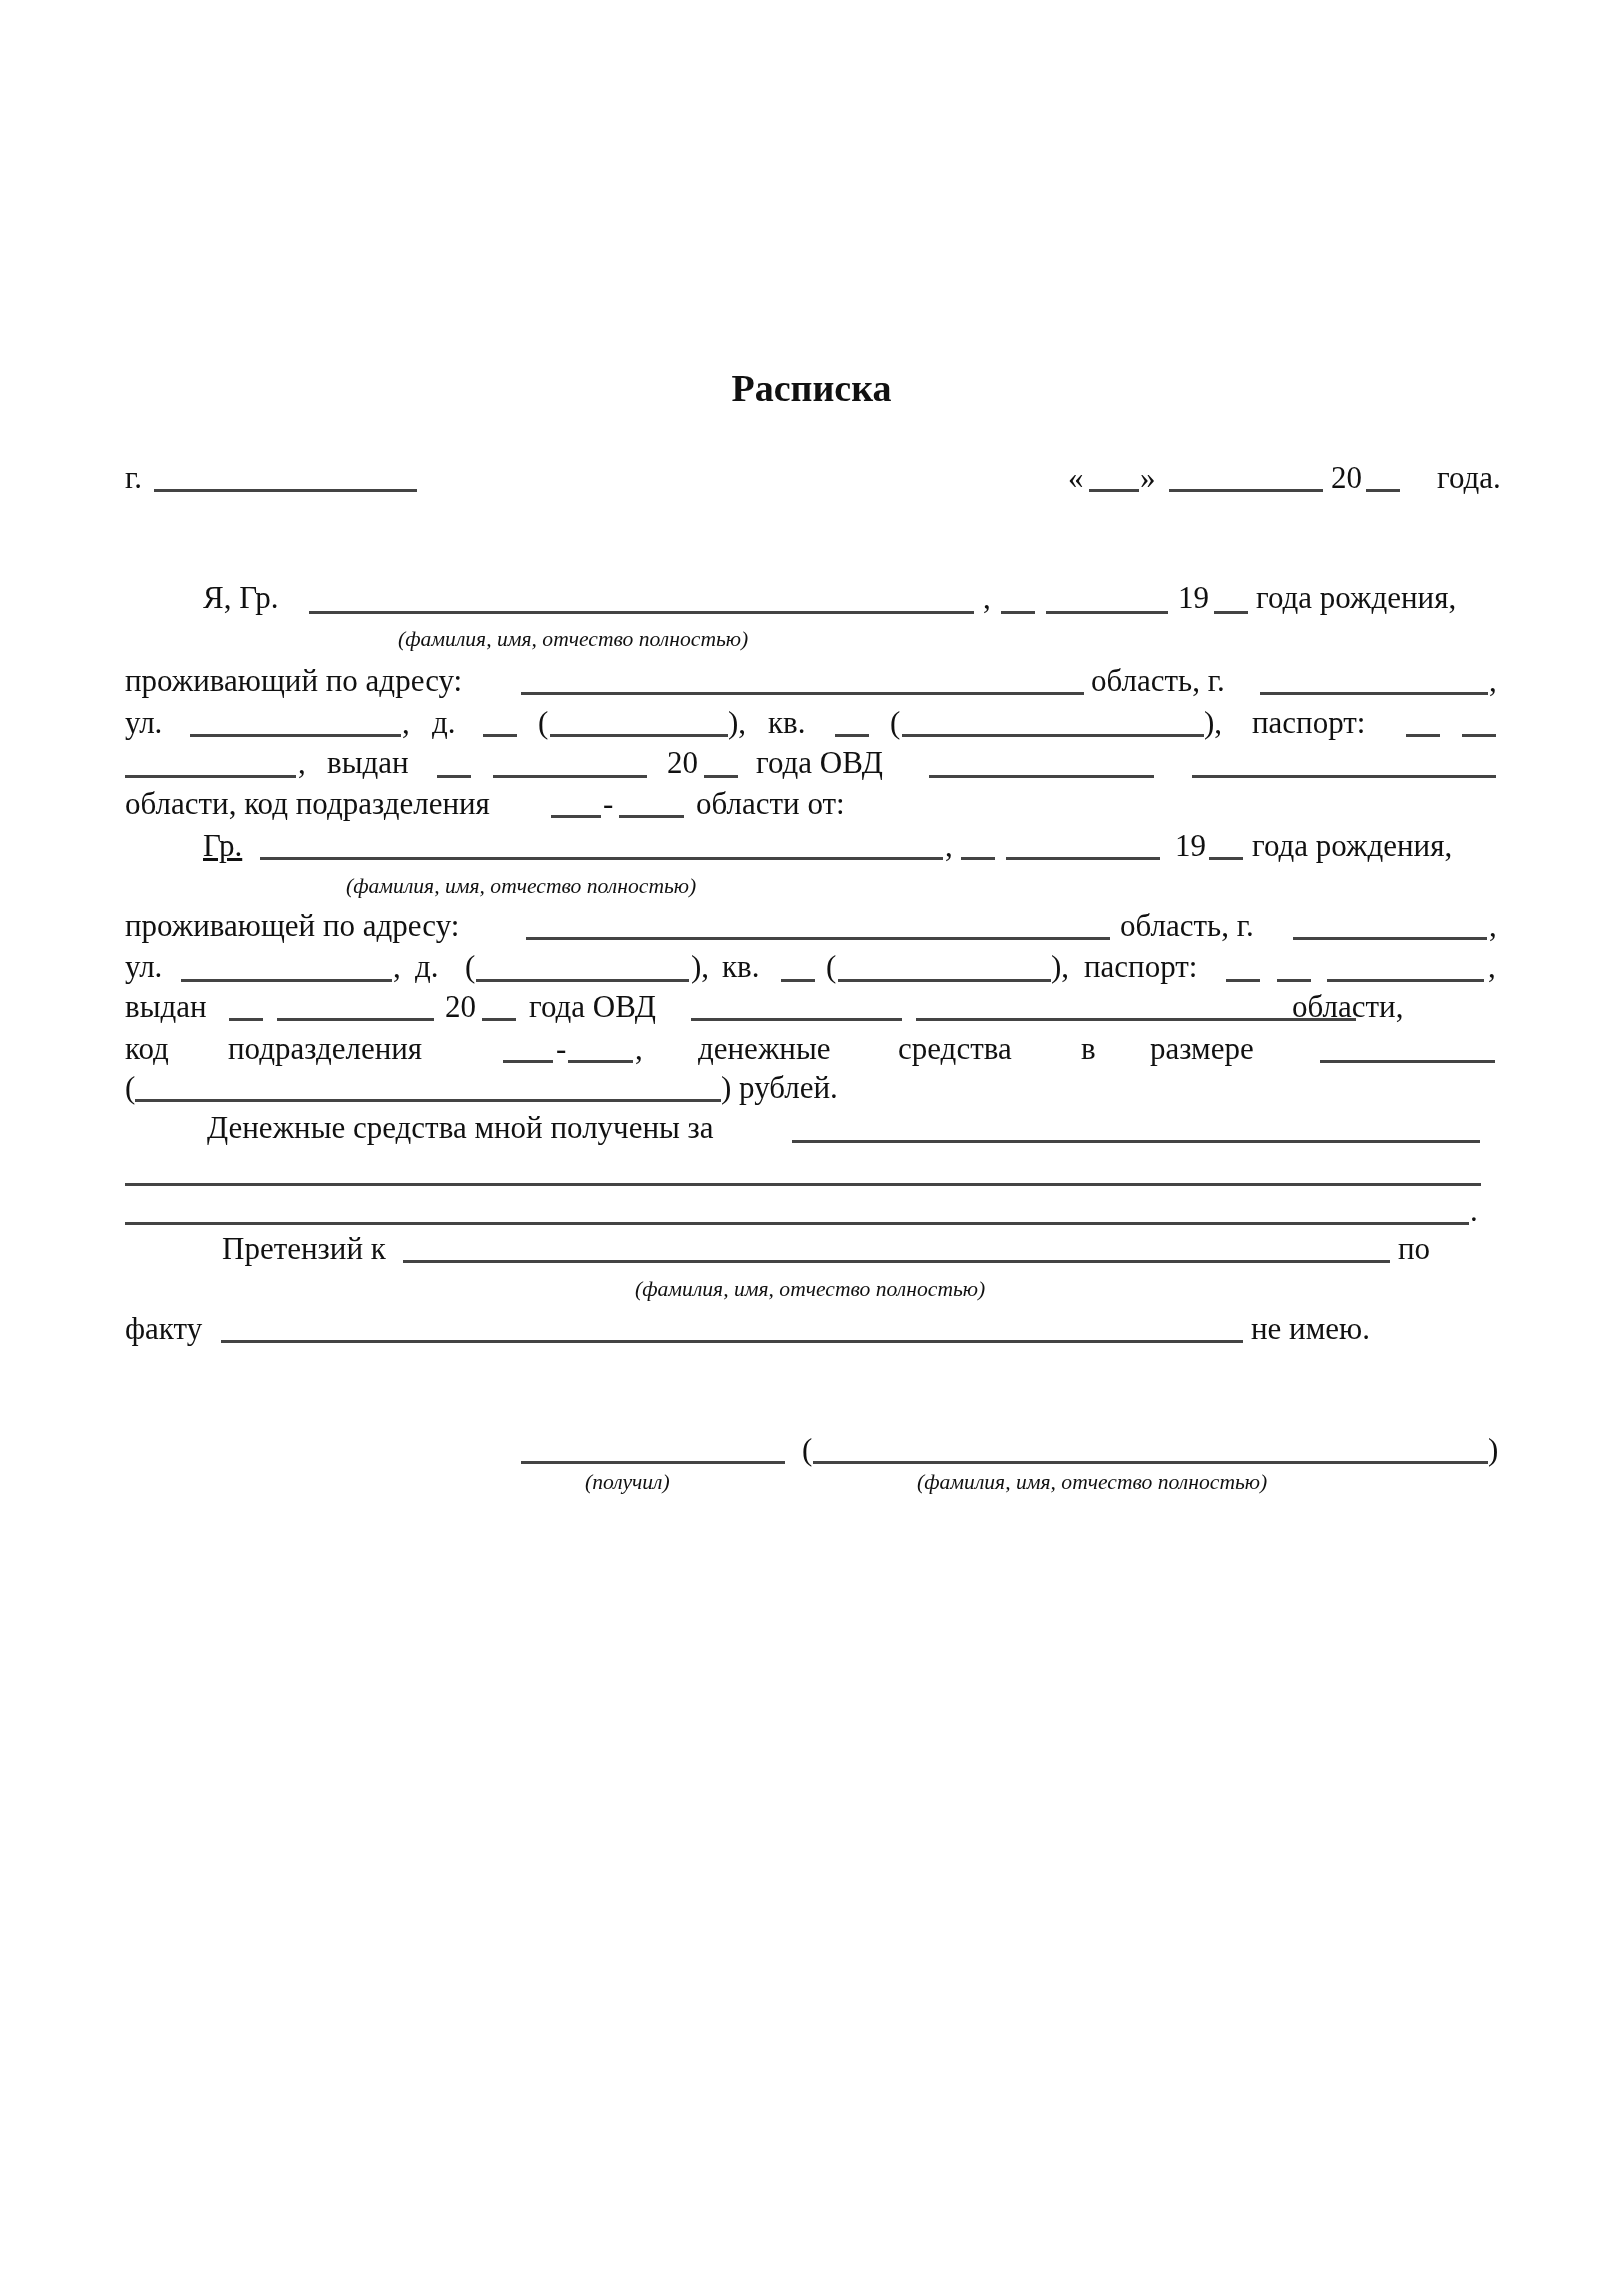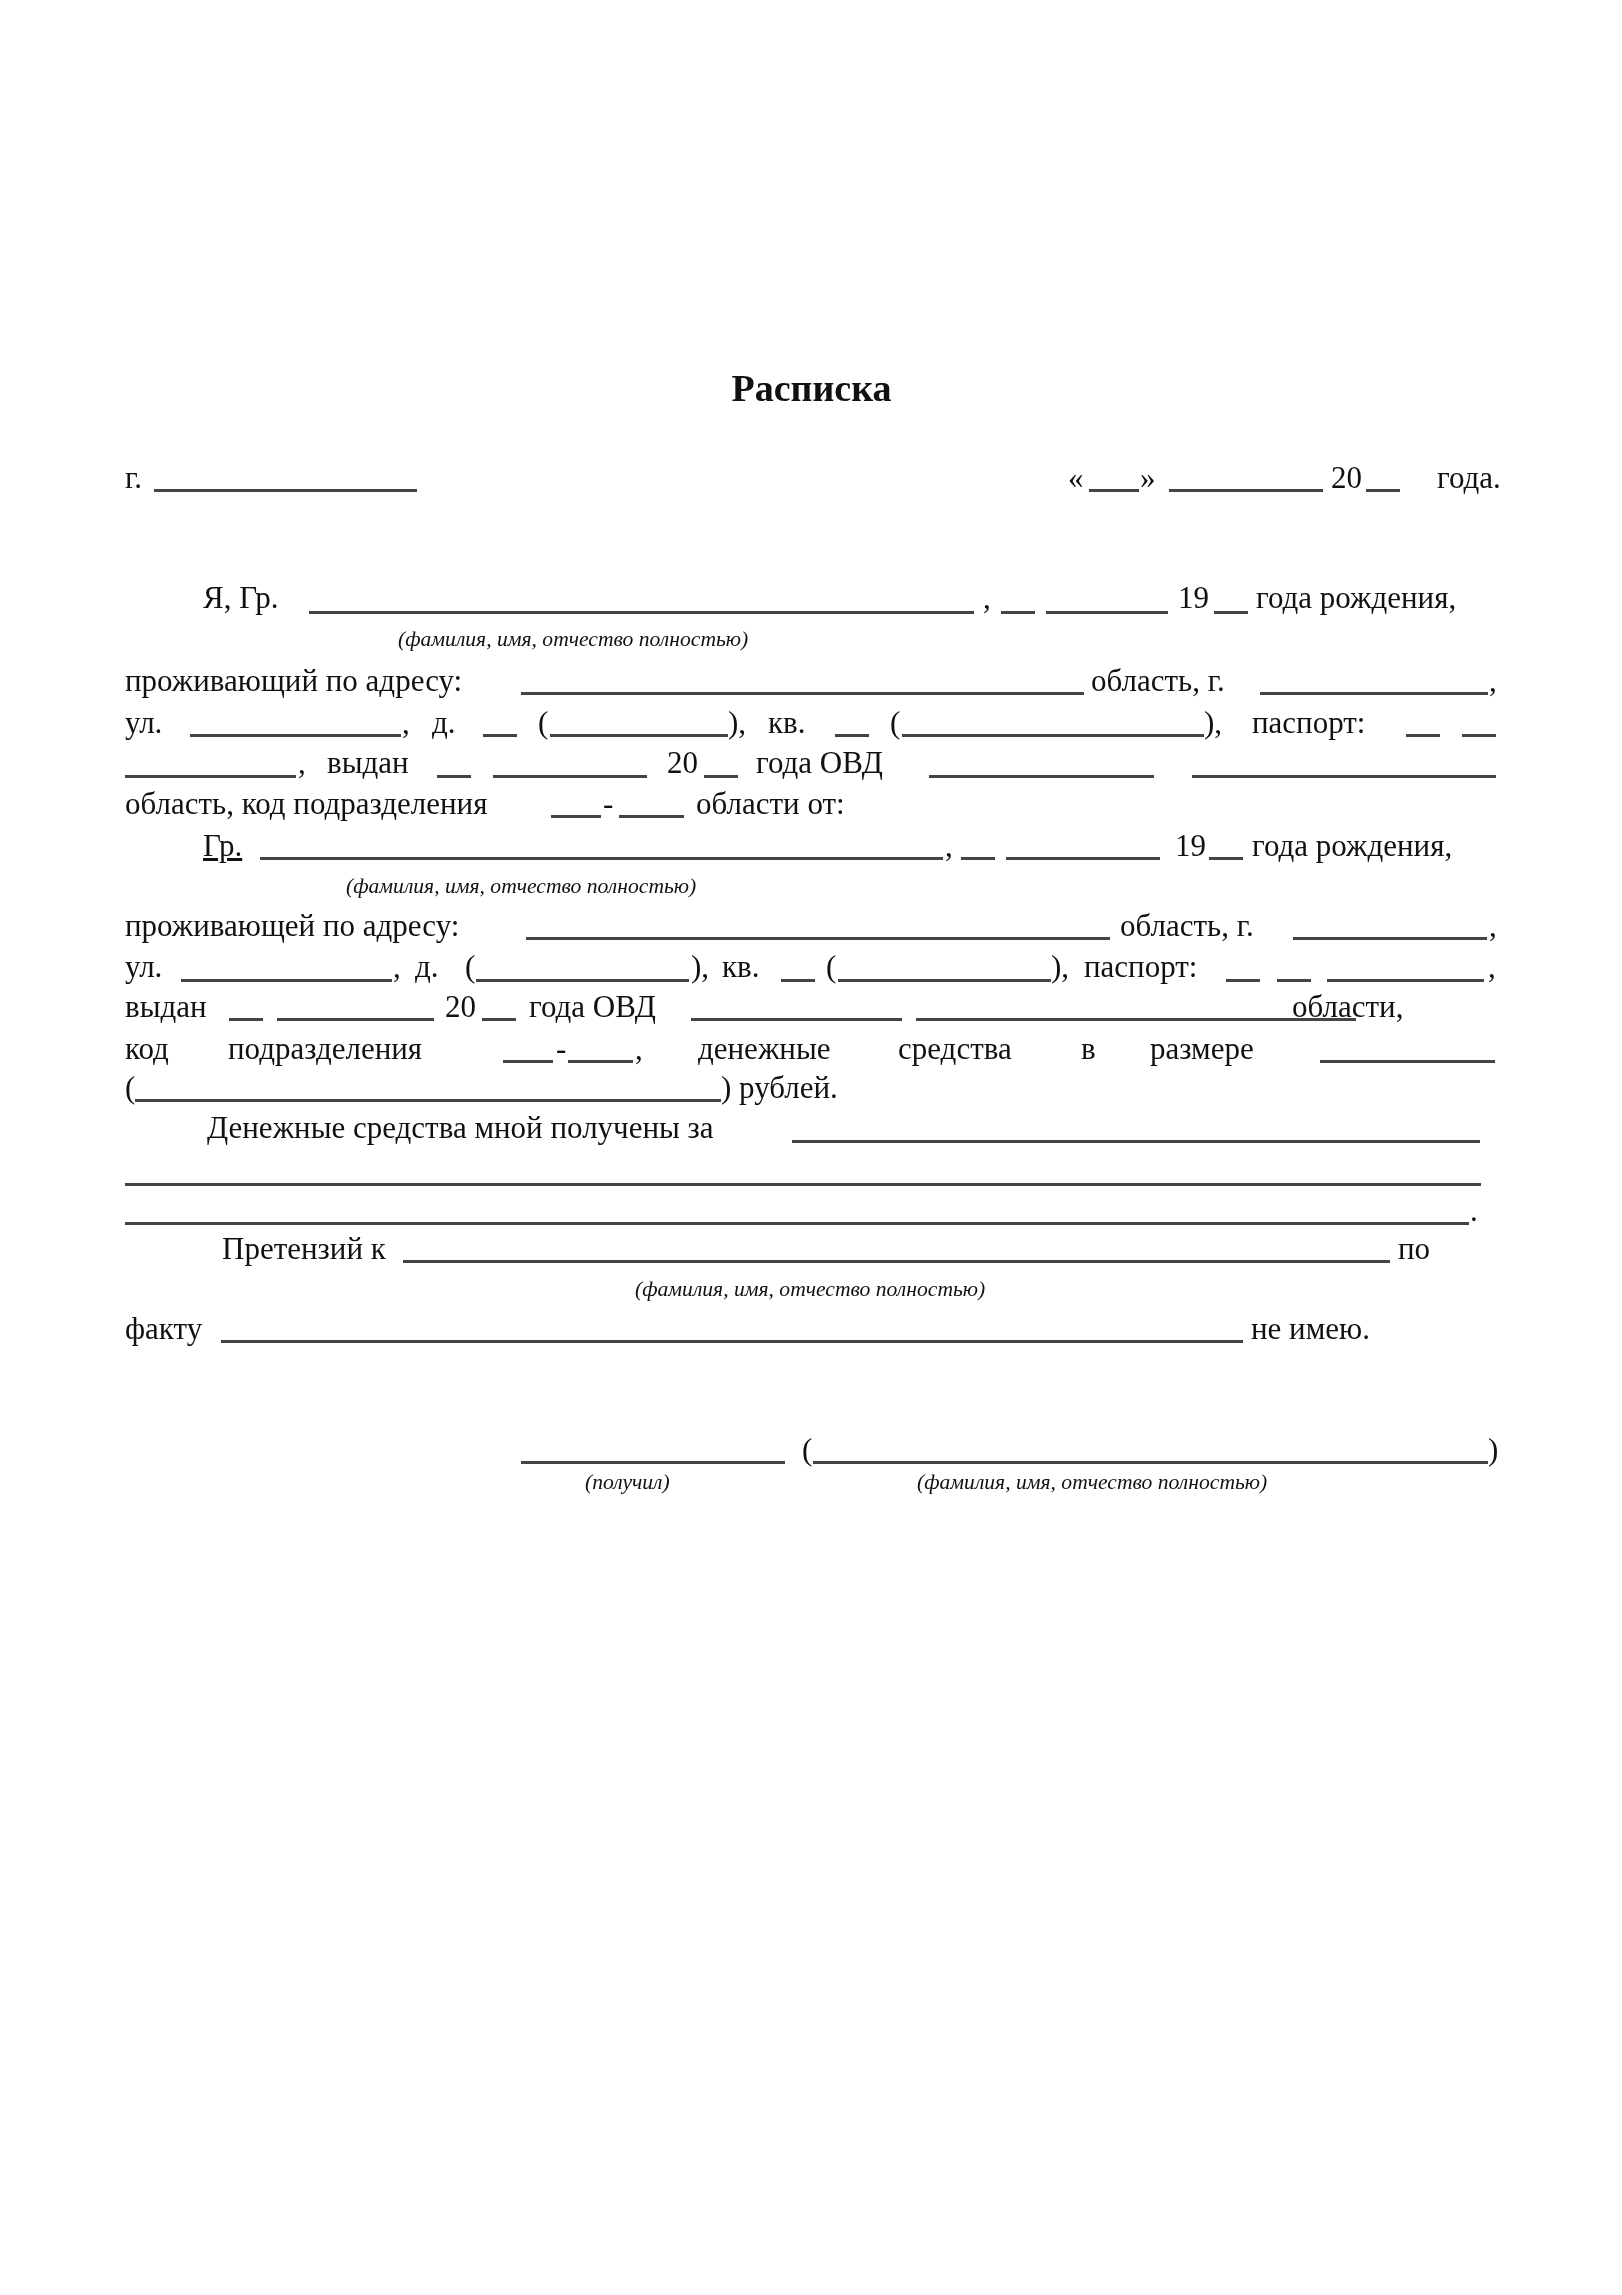--- a/index.html
+++ b/index.html
@@ -65,21 +65,21 @@
   <span class="t" style="left:298px;top:747px;">,</span>
   <span class="t" style="left:327px;top:747px;">выдан</span>
   <div class="u" style="left:437px;top:775px;width:34px;"></div>
   <div class="u" style="left:493px;top:775px;width:154px;"></div>
   <span class="t" style="left:667px;top:747px;">20</span>
   <div class="u" style="left:704px;top:775px;width:34px;"></div>
   <span class="t" style="left:756px;top:747px;">года ОВД</span>
   <div class="u" style="left:929px;top:775px;width:225px;"></div>
   <div class="u" style="left:1192px;top:775px;width:304px;"></div>
 
-  <span class="t" style="left:125px;top:788px;">область, код подразделения</span>
+  <span class="t" style="left:125px;top:788px;">области, код подразделения</span>
   <div class="u" style="left:551px;top:815px;width:50px;"></div>
   <span class="t" style="left:603px;top:788px;">-</span>
   <div class="u" style="left:619px;top:815px;width:65px;"></div>
   <span class="t" style="left:696px;top:788px;">области от:</span>
 
   <span class="t" style="left:203px;top:830px;text-decoration:underline;">Гр.</span>
   <div class="u" style="left:260px;top:857px;width:683px;"></div>
   <span class="t" style="left:945px;top:830px;">,</span>
   <div class="u" style="left:961px;top:857px;width:34px;"></div>
   <div class="u" style="left:1006px;top:857px;width:154px;"></div>

